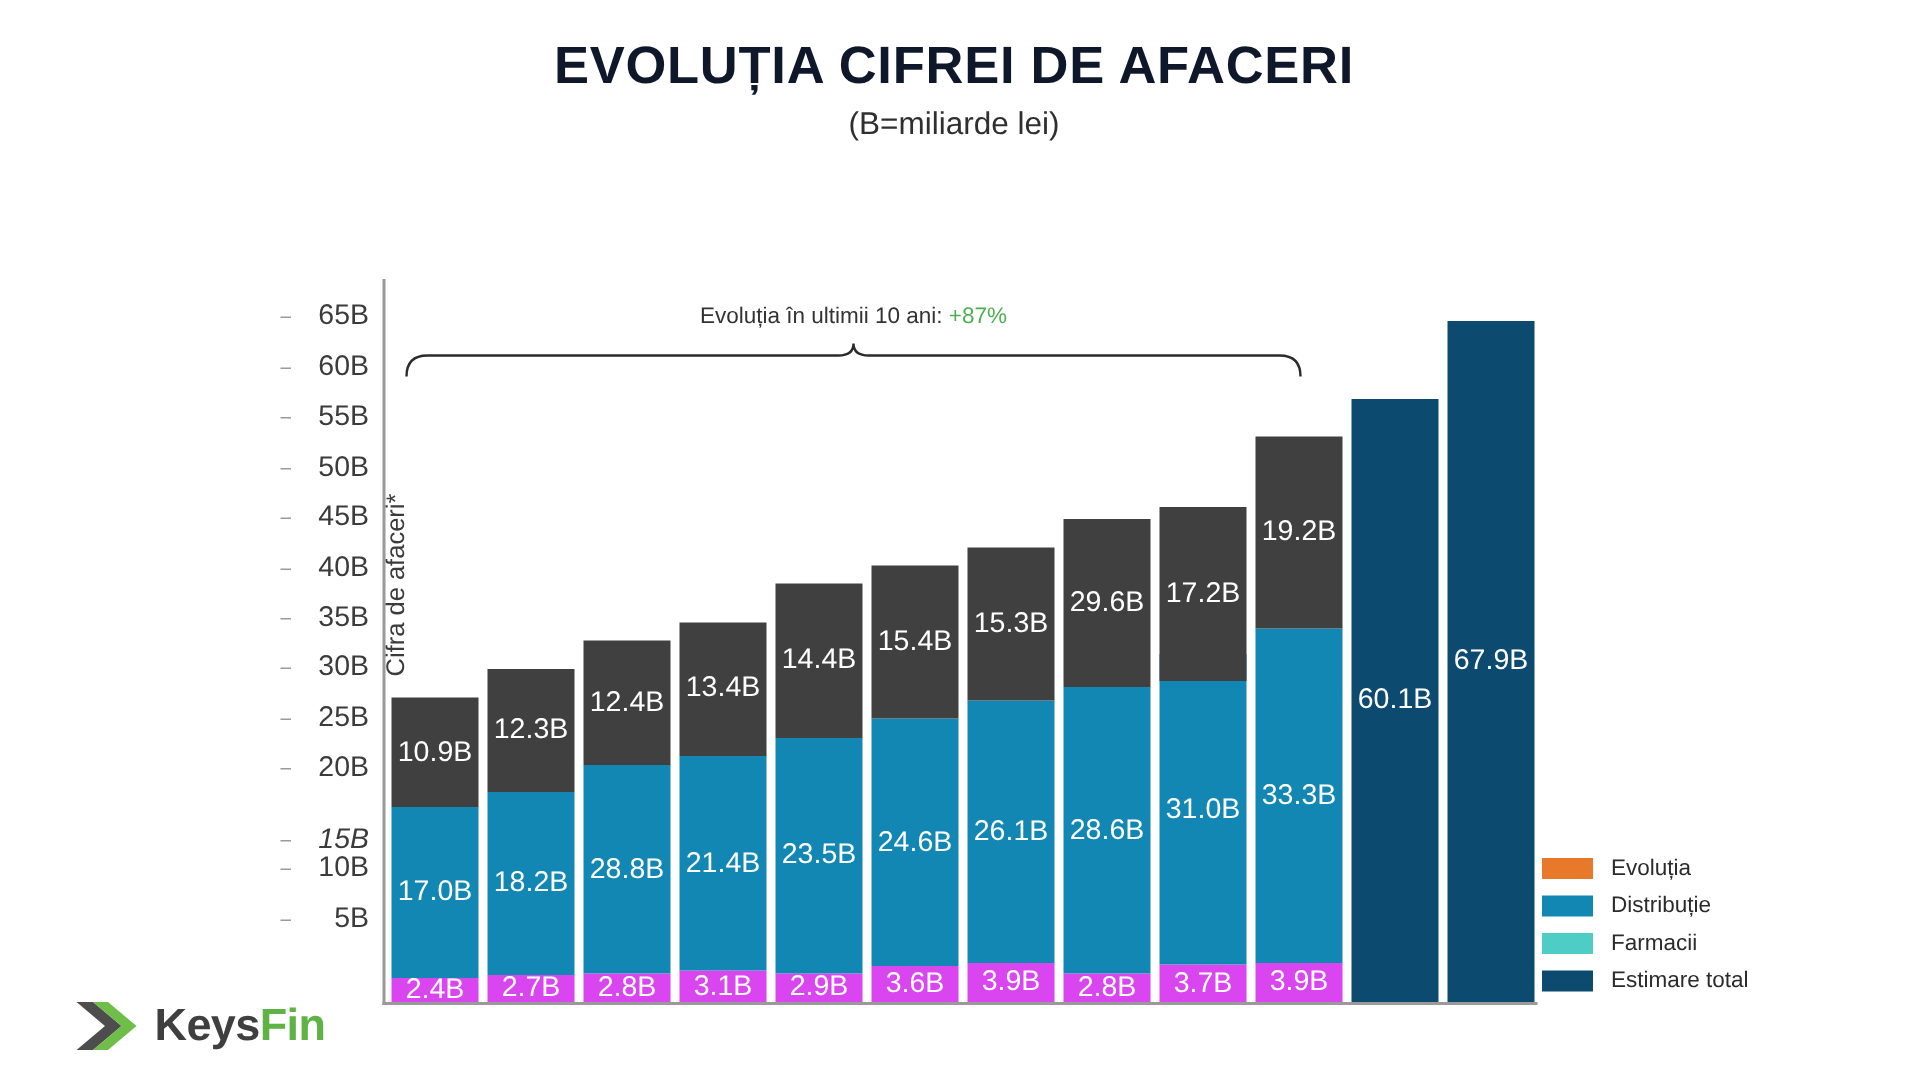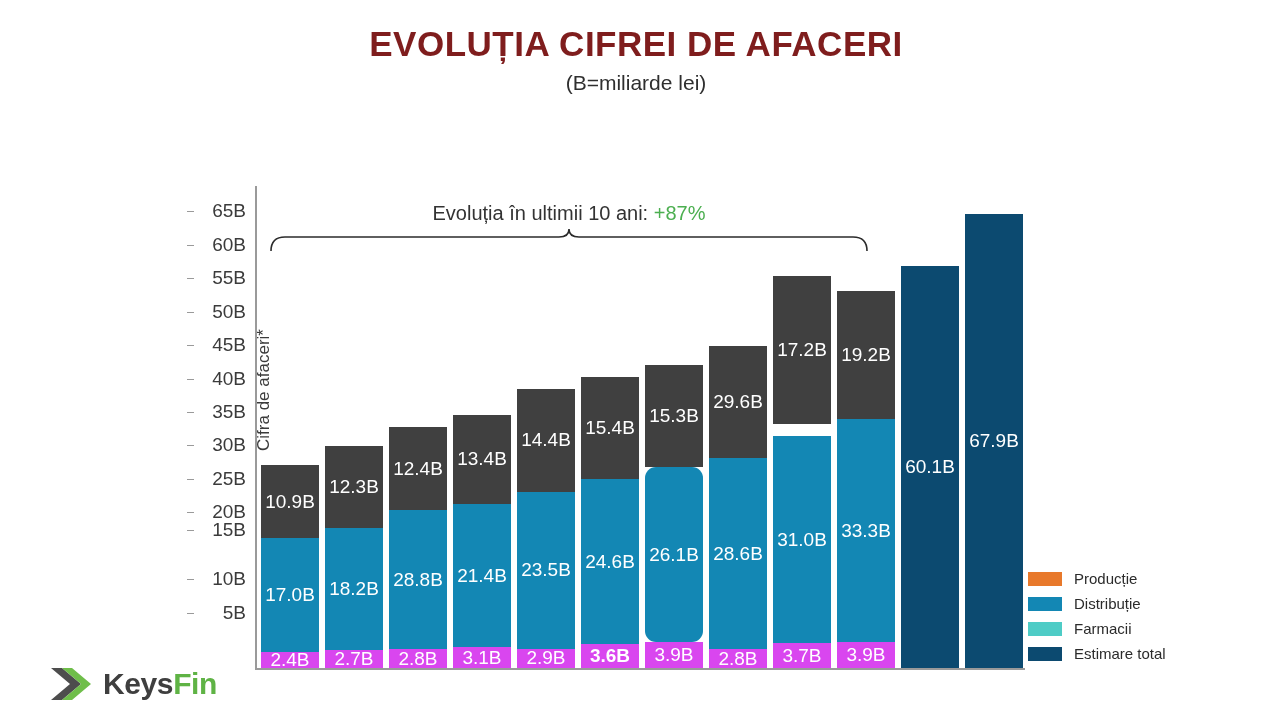--- a/index.html
+++ b/index.html
@@ -21,21 +21,21 @@
     position: absolute;
     left: 0;
     top: 26px;
     width: 1272px;
     text-align: center;
   }
   #chart-title {
     font-size: 35px;
     font-weight: bold;
     letter-spacing: 0.5px;
-    color: #7f1d1d;
+    color: #0f172a;
     line-height: 1.05;
   }
   #chart-subtitle {
     margin-top: 8px;
     font-size: 21px;
     font-weight: normal;
     color: #2f2f2f;
   }
 
   
@@ -129,21 +129,21 @@
     top: 228px;
     width: 598px;
     height: 24px;
   }
   #annotation-text {
     position: absolute;
     left: 270px;
     top: 202px;
     width: 598px;
     text-align: center;
-    font-size: 20px;
+    font-size: 15px;
     color: #333333;
     white-space: nowrap;
   }
   #annotation-growth {
     color: #4CAF50;
   }
 
   
   #legend {
     position: absolute;
@@ -209,21 +209,21 @@
   <svg width="598" height="24" viewBox="0 0 598 24" preserveAspectRatio="none">
     <path d="M1 23 Q1 9 15 9 L289 9 Q299 9 299 1 Q299 9 309 9 L583 9 Q597 9 597 23" fill="none" stroke="#2b2b2b" stroke-width="1.6"></path>
   </svg>
 </div>
 
 <div id="plot-area">
   <div id="y-axis-title">Cifra de afaceri*</div>
   <div id="y-ticks">
       <div class="y-tick" style="bottom: 33.4286px;">5B<div class="y-tick-mark" style="top: 50%;"></div></div>
       <div class="y-tick" style="bottom: 66.8571px;">10B<div class="y-tick-mark" style="top: 50%;"></div></div>
-      <div class="y-tick" style="bottom: 116px;">15B<div class="y-tick-mark" style="top: 50%;"></div></div>
+      <div class="y-tick" style="bottom: 86px; font-style: italic;">15B<div class="y-tick-mark" style="top: 50%;"></div></div>
       <div class="y-tick" style="bottom: 133.714px;">20B<div class="y-tick-mark" style="top: 50%;"></div></div>
       <div class="y-tick" style="bottom: 167.143px;">25B<div class="y-tick-mark" style="top: 50%;"></div></div>
       <div class="y-tick" style="bottom: 200.571px;">30B<div class="y-tick-mark" style="top: 50%;"></div></div>
       <div class="y-tick" style="bottom: 234px;">35B<div class="y-tick-mark" style="top: 50%;"></div></div>
       <div class="y-tick" style="bottom: 267.429px;">40B<div class="y-tick-mark" style="top: 50%;"></div></div>
       <div class="y-tick" style="bottom: 300.857px;">45B<div class="y-tick-mark" style="top: 50%;"></div></div>
       <div class="y-tick" style="bottom: 334.286px;">50B<div class="y-tick-mark" style="top: 50%;"></div></div>
       <div class="y-tick" style="bottom: 367.714px;">55B<div class="y-tick-mark" style="top: 50%;"></div></div>
       <div class="y-tick" style="bottom: 401.143px;">60B<div class="y-tick-mark" style="top: 50%;"></div></div>
       <div class="y-tick" style="bottom: 434.571px;">65B<div class="y-tick-mark" style="top: 50%;"></div></div>
@@ -278,35 +278,35 @@
           <span class="seg-label">2.9B</span>
         </div>
         <div class="seg dist" style="bottom: 19.3886px; height: 157.114px;">
           <span class="seg-label">23.5B</span>
         </div>
         <div class="seg farm" style="bottom: 176.503px; height: 103px;">
           <span class="seg-label">14.4B</span>
         </div>
       </div>
       <div class="bar-group" style="left: 325px; width: 58px; height: 291.497px;">
-        <div class="seg prod" style="bottom: 0px; height: 24.0686px; font-weight: bold;">
+        <div class="seg prod" style="bottom: 0px; height: 24.0686px;">
           <span class="seg-label">3.6B</span>
         </div>
         <div class="seg dist" style="bottom: 24.0686px; height: 164.469px;">
           <span class="seg-label">24.6B</span>
         </div>
         <div class="seg farm" style="bottom: 188.537px; height: 102.96px;">
           <span class="seg-label">15.4B</span>
         </div>
       </div>
       <div class="bar-group" style="left: 389px; width: 58px; height: 302.863px;">
         <div class="seg prod" style="bottom: 0px; height: 26.0743px;">
           <span class="seg-label">3.9B</span>
         </div>
-        <div class="seg dist" style="bottom: 26.0743px; height: 174.497px; border-radius: 11px;">
+        <div class="seg dist" style="bottom: 26.0743px; height: 174.497px;">
           <span class="seg-label">26.1B</span>
         </div>
         <div class="seg farm" style="bottom: 200.571px; height: 102.291px;">
           <span class="seg-label">15.3B</span>
         </div>
       </div>
       <div class="bar-group" style="left: 453px; width: 58px; height: 321.583px;">
         <div class="seg prod" style="bottom: 0px; height: 18.72px;">
           <span class="seg-label">2.8B</span>
         </div>
@@ -317,21 +317,21 @@
           <span class="seg-label">29.6B</span>
         </div>
       </div>
       <div class="bar-group" style="left: 517px; width: 58px; height: 346.989px;">
         <div class="seg prod" style="bottom: 0px; height: 24.7371px;">
           <span class="seg-label">3.7B</span>
         </div>
         <div class="seg dist" style="bottom: 24.7371px; height: 207.257px;">
           <span class="seg-label">31.0B</span>
         </div>
-        <div class="seg farm" style="bottom: 244px; height: 148px;">
+        <div class="seg farm" style="bottom: 214px; height: 116px;">
           <span class="seg-label">17.2B</span>
         </div>
       </div>
       <div class="bar-group" style="left: 581px; width: 58px; height: 377.074px;">
         <div class="seg prod" style="bottom: 0px; height: 26.0743px;">
           <span class="seg-label">3.9B</span>
         </div>
         <div class="seg dist" style="bottom: 26.0743px; height: 222.634px;">
           <span class="seg-label">33.3B</span>
         </div>
@@ -349,21 +349,21 @@
           <span class="seg-label">67.9B</span>
         </div>
       </div>
     </div>
   <div id="x-ticks"></div>
 </div>
 
 <div id="legend">
     <div class="legend-row">
       <div class="legend-swatch" style="background: rgb(232, 121, 43);"></div>
-      <div class="legend-label">Producție</div>
+      <div class="legend-label">Evoluția</div>
     </div>
     <div class="legend-row">
       <div class="legend-swatch" style="background: rgb(19, 135, 180);"></div>
       <div class="legend-label">Distribuție</div>
     </div>
     <div class="legend-row">
       <div class="legend-swatch" style="background: rgb(78, 204, 198);"></div>
       <div class="legend-label">Farmacii</div>
     </div>
     <div class="legend-row">

